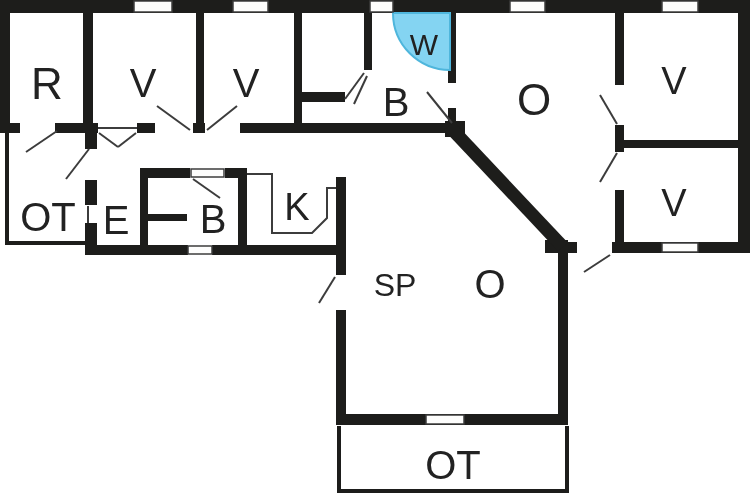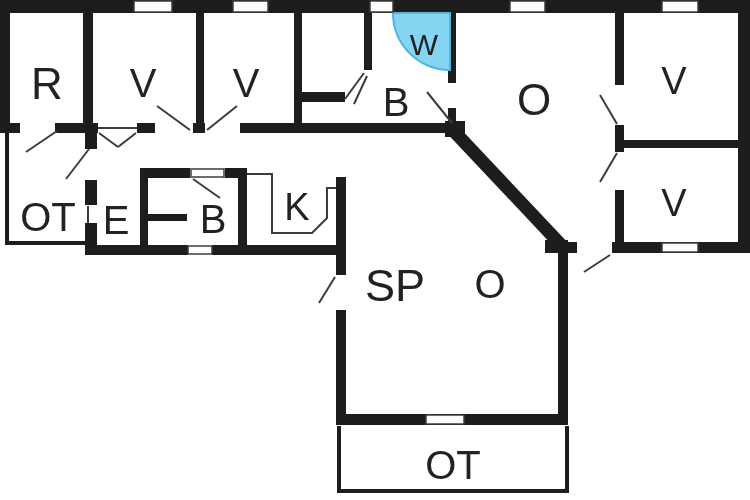--- a/index.html
+++ b/index.html
@@ -131,16 +131,16 @@
   <span class="lbl" style="left:246px; top:83px;  font-size:40px">V</span>
   <span class="lbl" style="left:396px; top:102px; font-size:40px">B</span>
   <span class="lbl" style="left:424px; top:45px;  font-size:30px">W</span>
   <span class="lbl" style="left:534px; top:100px; font-size:44px">O</span>
   <span class="lbl" style="left:674px; top:81px;  font-size:38px">V</span>
   <span class="lbl" style="left:674px; top:203px; font-size:38px">V</span>
   <span class="lbl" style="left:48px;  top:217px; font-size:40px">OT</span>
   <span class="lbl" style="left:116px; top:220px; font-size:40px">E</span>
   <span class="lbl" style="left:213px; top:219px; font-size:40px">B</span>
   <span class="lbl" style="left:297px; top:207px; font-size:38px">K</span>
-  <span class="lbl" style="left:395px; top:285px; font-size:45px">SP</span>
+  <span class="lbl" style="left:395px; top:285px; font-size:32px">SP</span>
   <span class="lbl" style="left:490px; top:284px; font-size:40px">O</span>
   <span class="lbl" style="left:453px; top:465px; font-size:40px">OT</span>
 </div>
 
 </body></html>

